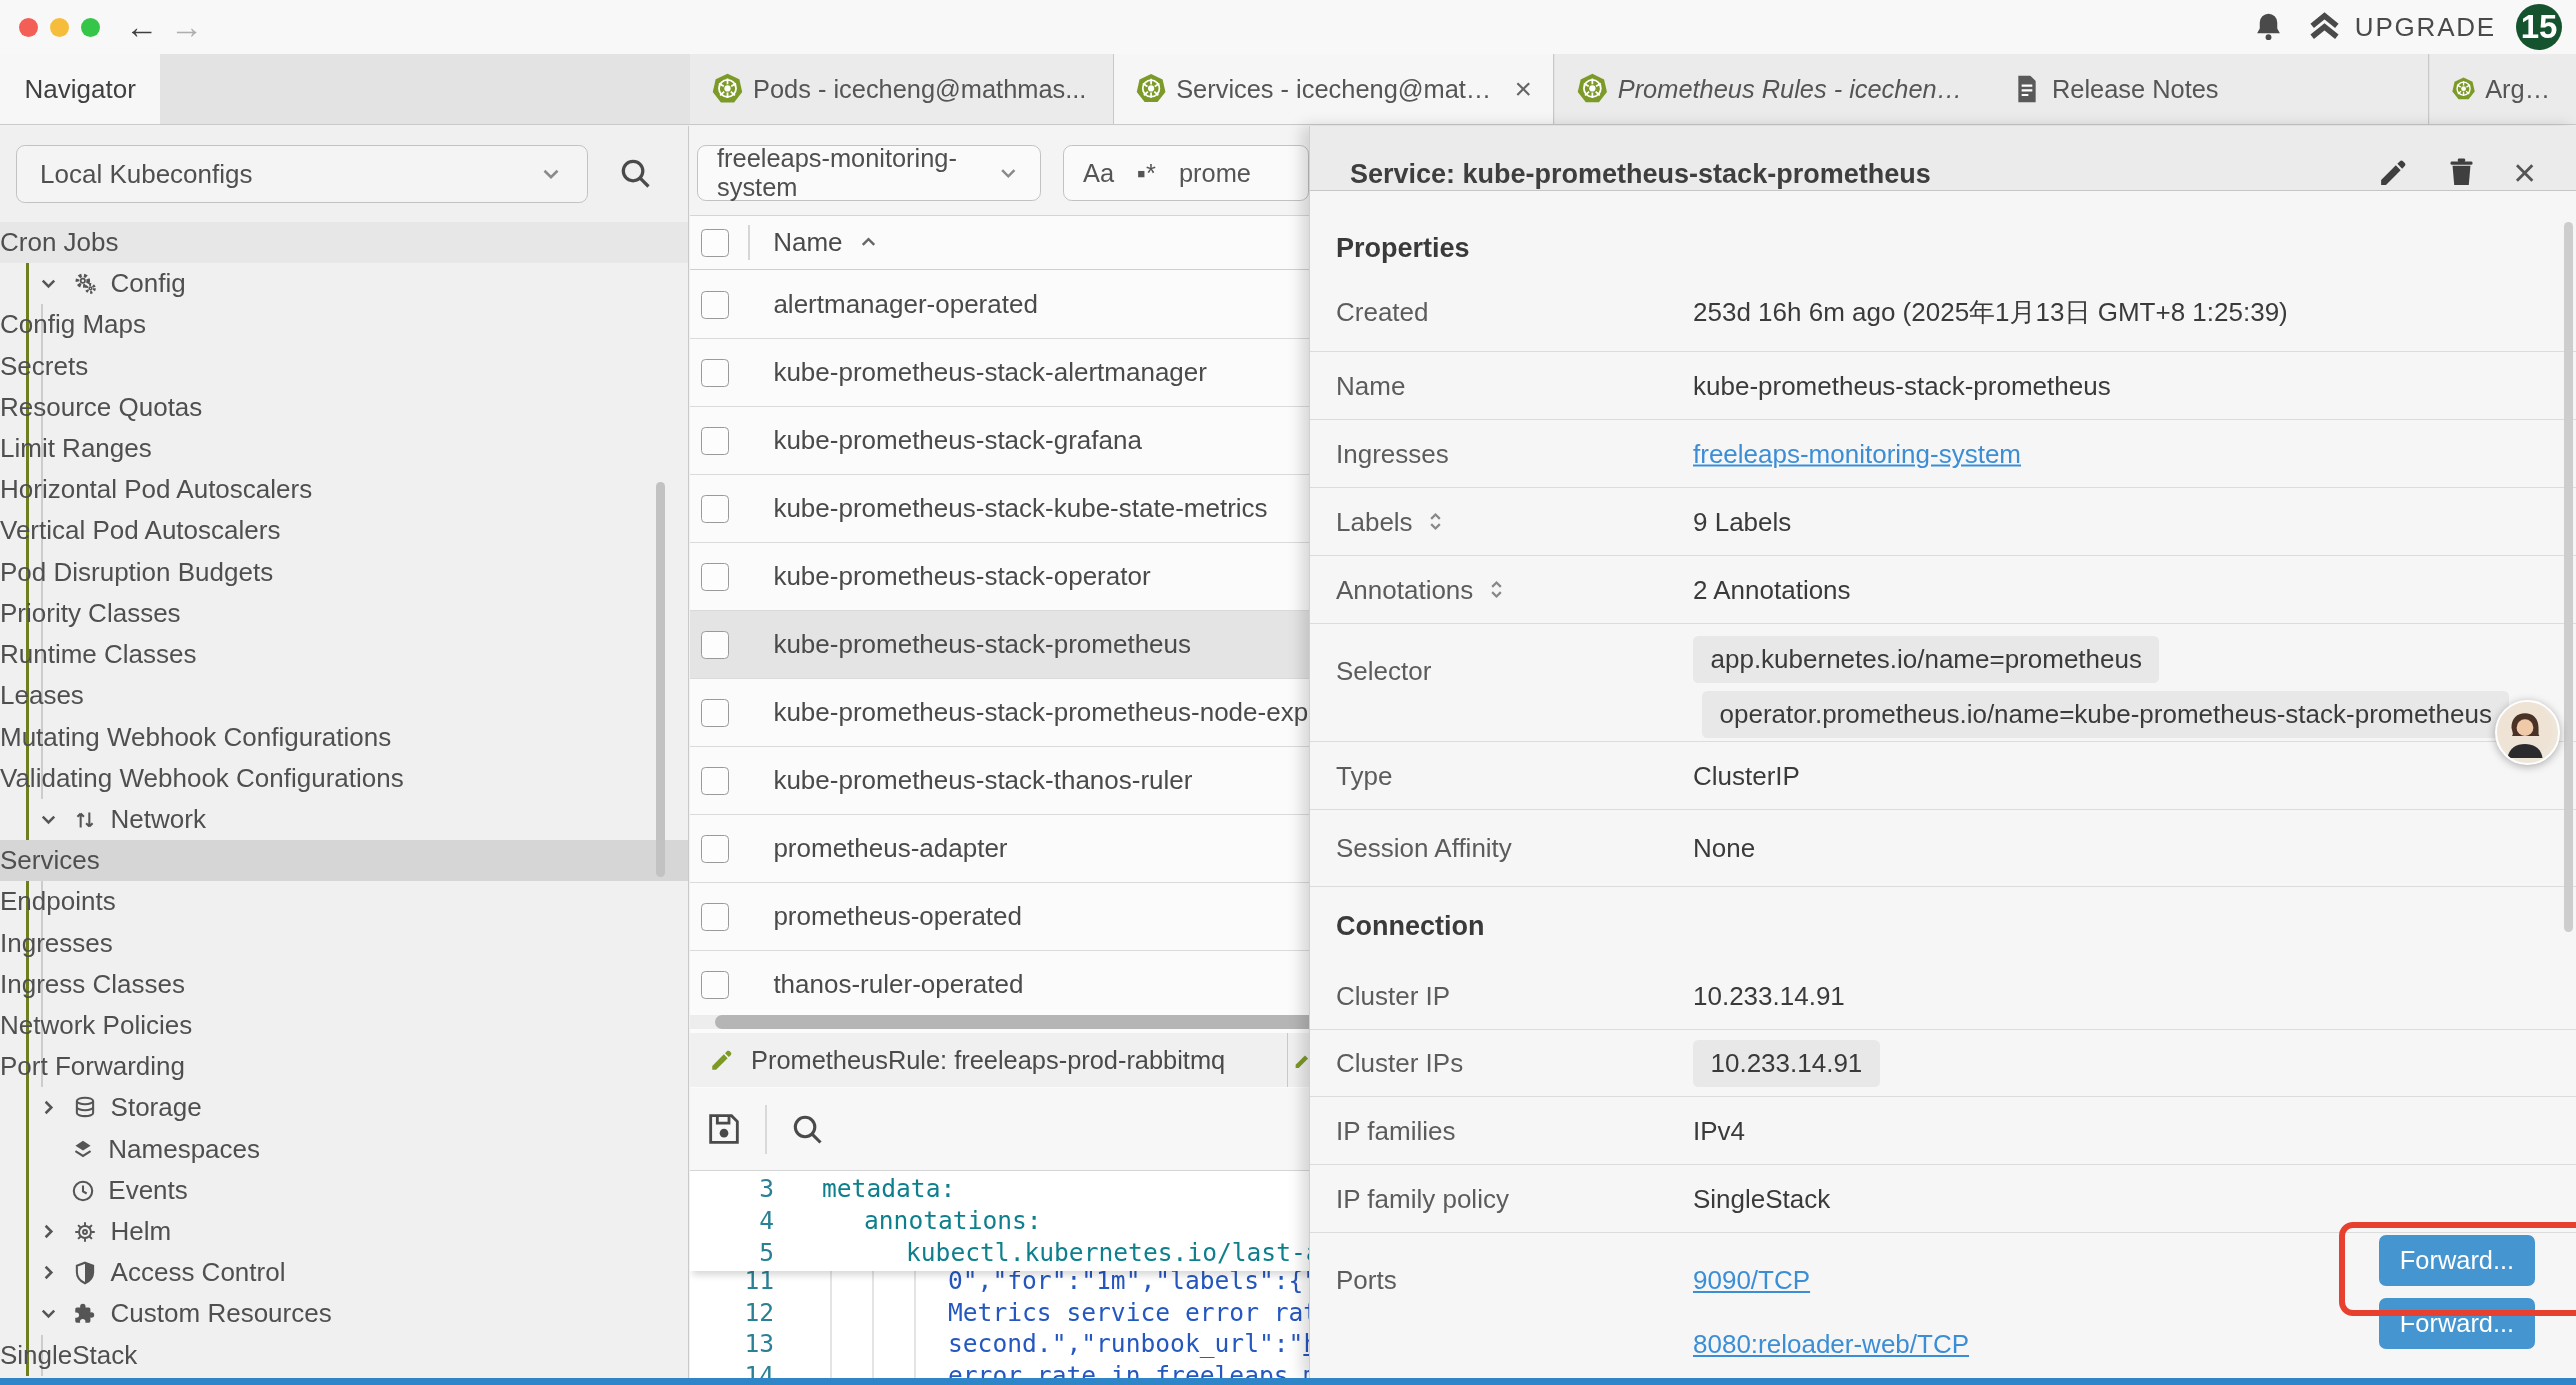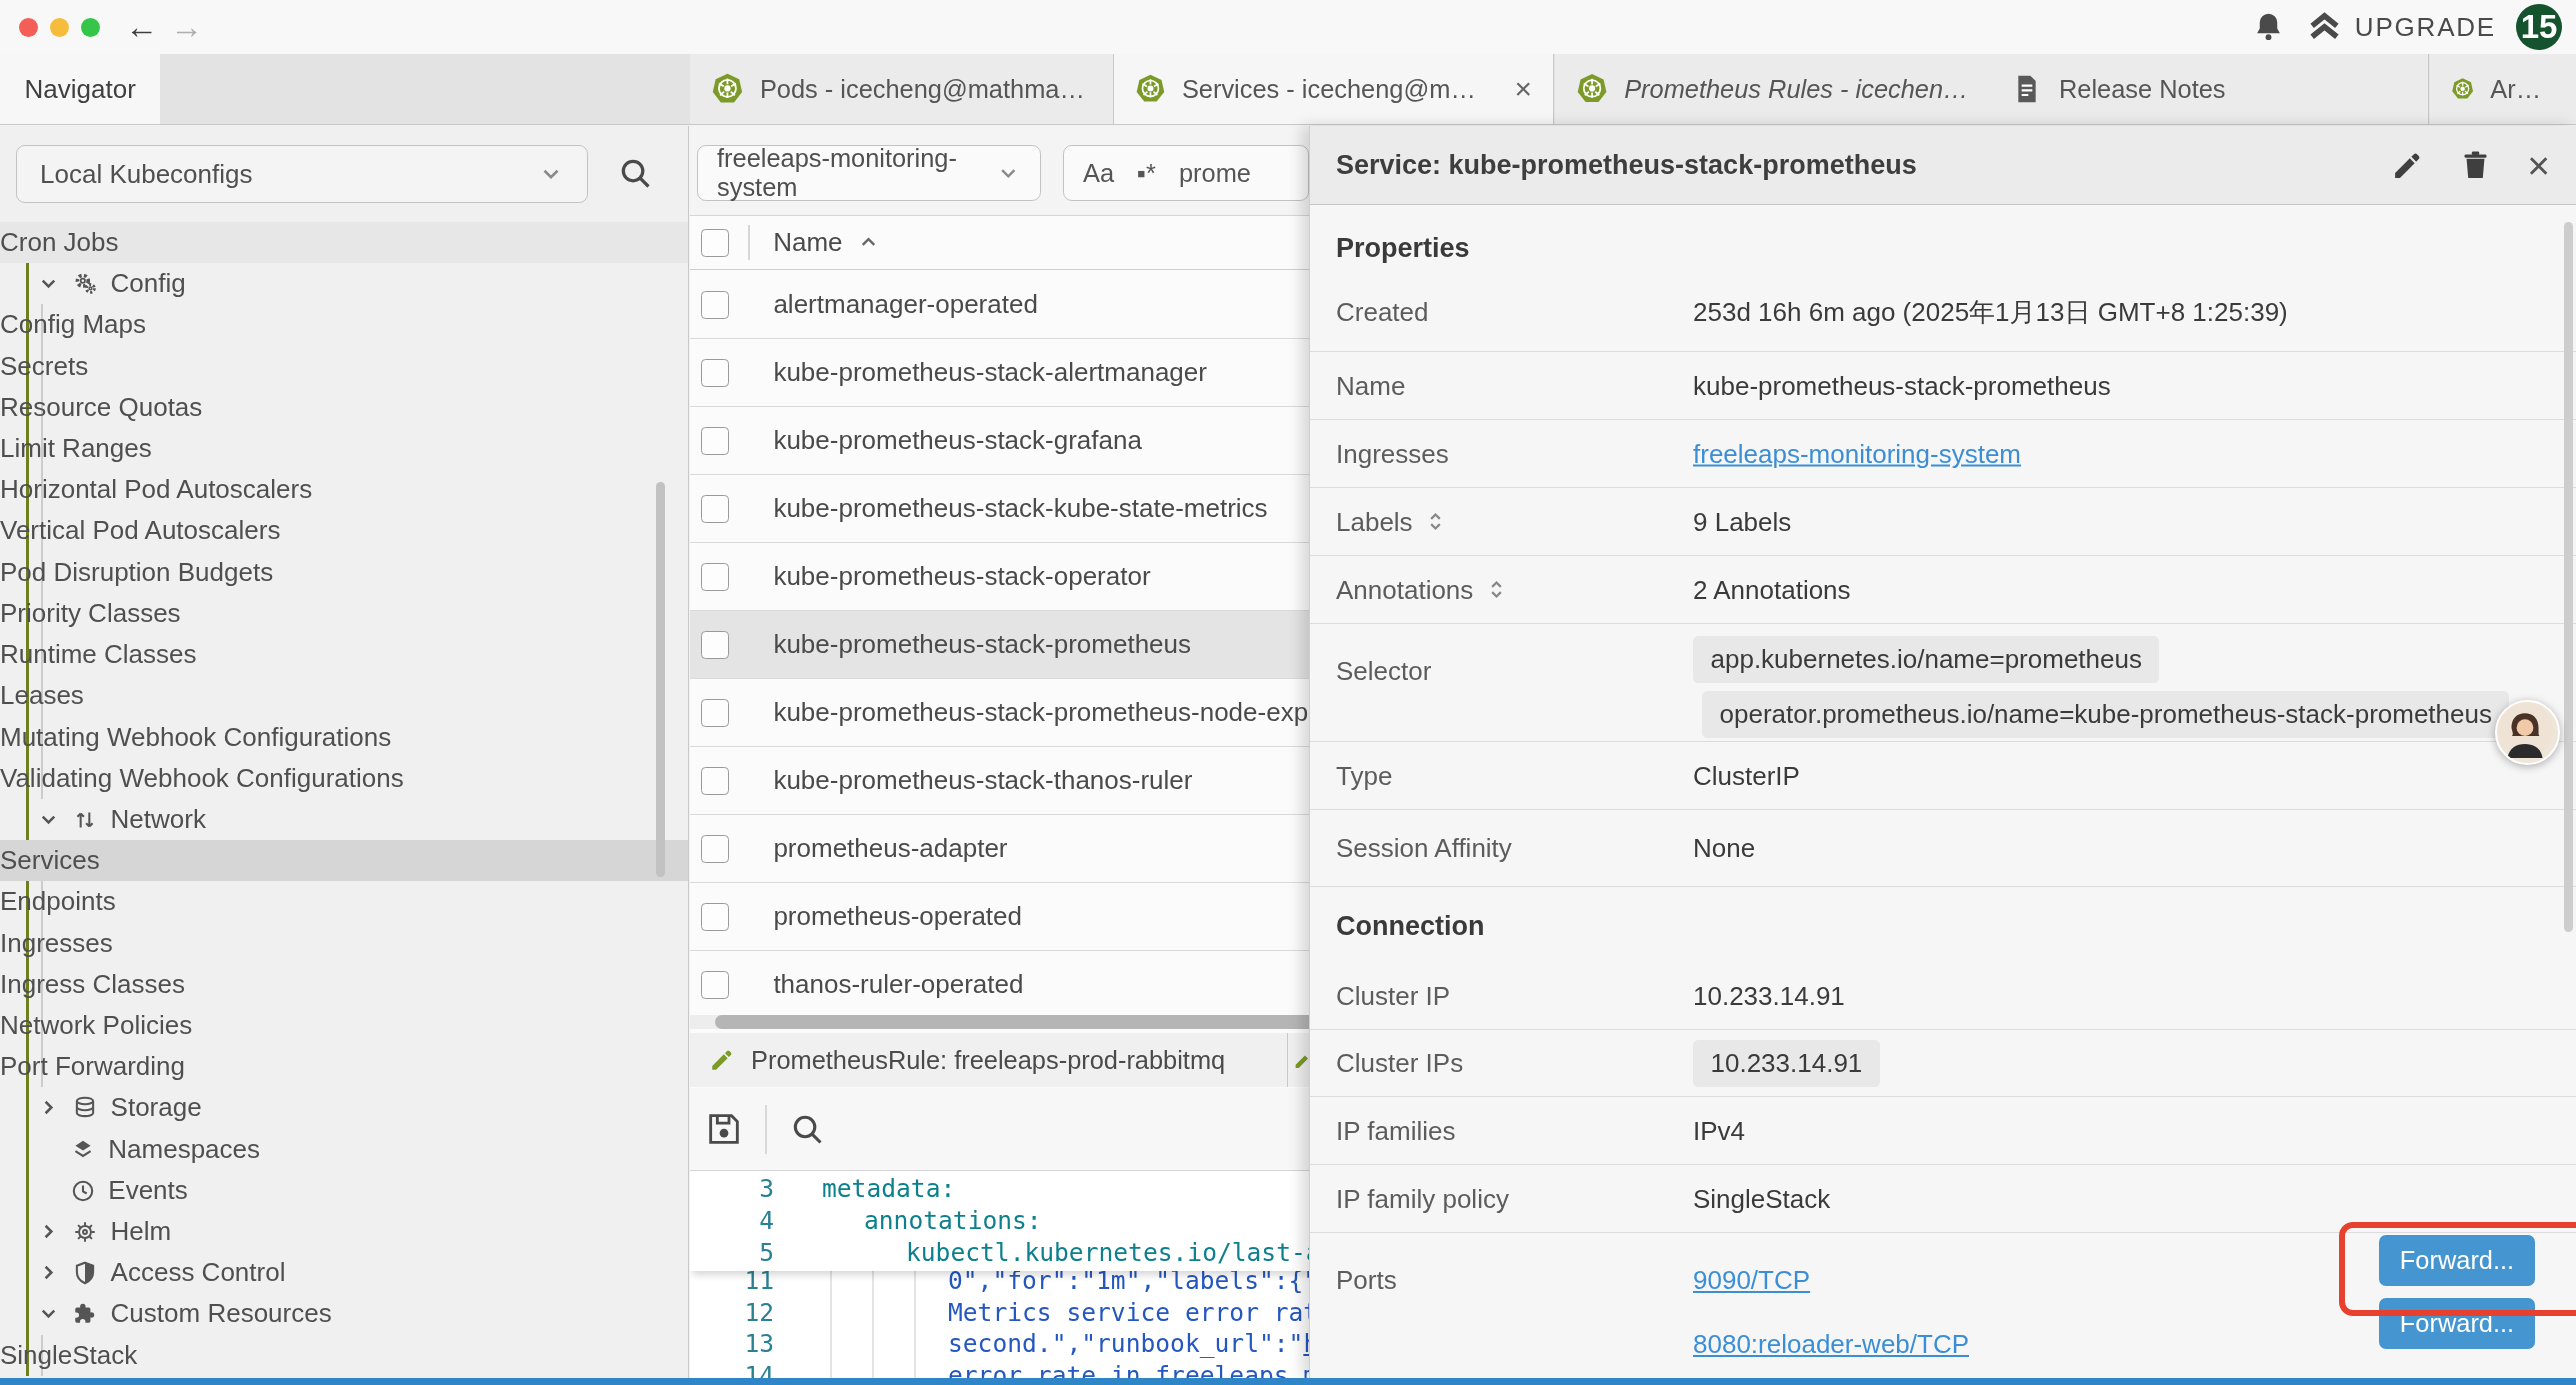--- a/index.html
+++ b/index.html
@@ -13,21 +13,21 @@
   .l-red{left:19px;background:#f35f57}.l-yel{left:50px;background:#f6bd3c}.l-grn{left:81px;background:#35c649}
   .navarrow{position:absolute;top:7px;font-size:33px;line-height:39px}
   .a-back{left:125px;color:#3f3f3f}.a-fwd{left:170px;color:#aeaeae}
   .topbar-right{position:absolute;right:14px;top:0;height:54px;display:flex;align-items:center;gap:20px}
   .upgrade{display:flex;align-items:center;gap:12.3px;font-size:26px;letter-spacing:1.8px;color:#4a4a4a;font-weight:500}
   .badge{width:46px;height:46px;border-radius:50%;background:#14532d;color:#fff;font-size:33px;font-weight:700;
          display:flex;align-items:center;justify-content:center}
 
   
   .tabstrip{position:absolute;top:54px;left:0;right:0;height:70px;background:#e3e3e3;border-bottom:1.8px solid #c9c9c9;box-sizing:content-box}
-  .tab{position:absolute;top:0;height:70px;display:flex;align-items:center;gap:16px;padding:0 21px;box-sizing:border-box;
+  .tab{position:absolute;top:0;height:70px;display:flex;align-items:center;gap:9px;padding:0 21px;box-sizing:border-box;
        background:#ebebeb;border-right:1.8px solid #c8c8c8;font-size:25.4px;color:#555;white-space:nowrap;overflow:hidden}
   .tab.active{background:#f6f6f6}
   .tab .lbl{overflow:hidden;text-overflow:ellipsis}
   .tab .close{margin-left:auto;font-size:30px;color:#666;padding-left:12.3px}
   .tab-navigator{position:absolute;left:0;top:0;width:160px;height:70px;background:#f7f7f7;display:flex;align-items:center;
        padding-left:24.6px;box-sizing:border-box;font-size:26px;color:#3f3f3f}
   .italic{font-style:italic}
 
   
   .navpanel{position:absolute;left:0;top:126px;width:688px;bottom:7px;background:#f0f0f0;border-right:1.8px solid #c9c9c9;overflow:hidden}
@@ -83,22 +83,22 @@
   .clink{color:#2457c0;text-decoration:underline}
   .sticky{position:absolute;left:0;right:12.3px;top:0;height:100px;background:#ffffff;z-index:2;
         box-shadow:0 5.3px 7px -1.8px rgba(0,0,0,.16)}
   .cguide{position:absolute;width:1.8px;background:#e4e4e4;top:93px;bottom:0}
   .vscroll{position:absolute;right:0;top:0;bottom:0;width:12.3px;background:#f3f3f3}
   .vthumb{position:absolute;right:1.8px;top:35px;width:8.8px;height:79px;background:#c8c8c8;border-radius:4.4px}
 
   
   .drawer{position:absolute;left:1309px;top:126px;right:0;bottom:7px;background:#f6f6f6;z-index:10;
         border-left:0.9px solid #cfcfcf;box-shadow:-7px 0 14px rgba(0,0,0,.15);overflow:hidden}
-  .dhead{position:absolute;left:0;top:0;right:0;height:79px;background:#ebebeb;border-bottom:1.8px solid #c6c6c6;box-sizing:border-box;
-        display:flex;align-items:center;padding:0 26px;font-size:27px;font-weight:700;color:#3e3e3e}
+  .dhead{position:absolute;left:0;top:0;right:0;height:65px;background:#ebebeb;border-bottom:1.8px solid #c6c6c6;box-sizing:border-box;
+        display:flex;align-items:flex-end;padding:0 40px;font-size:27px;font-weight:700;color:#3e3e3e}
   .dhead .dicons{margin-left:auto;display:flex;align-items:center;gap:35px}
   .dhead .x{font-size:39px;font-weight:400;color:#555;line-height:35px}
   .dheading{position:absolute;left:26px;font-size:27px;font-weight:700;color:#3a3a3a}
   .drow{position:absolute;left:0;right:0;border-bottom:1.8px solid #dcdcdc;box-sizing:border-box}
   .drow.nob{border-bottom:none}
   .dlabel{position:absolute;left:26px;top:50%;transform:translateY(-50%);font-size:26px;color:#5c5c5c;display:flex;align-items:center;gap:12.3px}
   .dval{position:absolute;left:383px;top:50%;transform:translateY(-50%);font-size:26px;color:#3a3a3a;white-space:nowrap}
   .dlink{color:#3b8ed6;text-decoration:underline}
   .chip{position:absolute;background:#e8e8e8;border-radius:5.3px;height:47px;display:flex;align-items:center;
         padding:0 17.5px;font-size:26px;color:#3a3a3a;white-space:nowrap}

